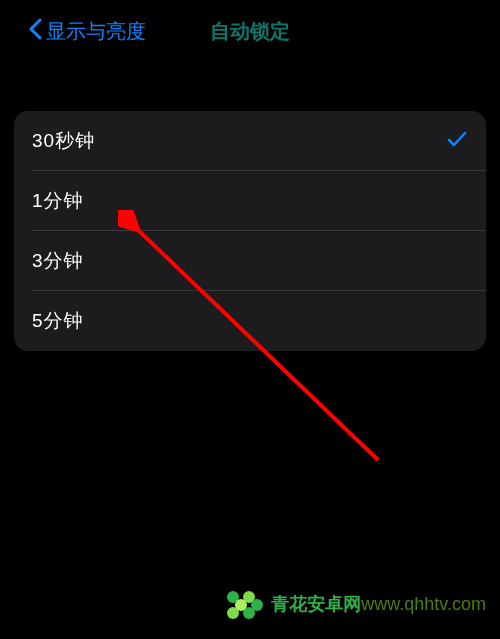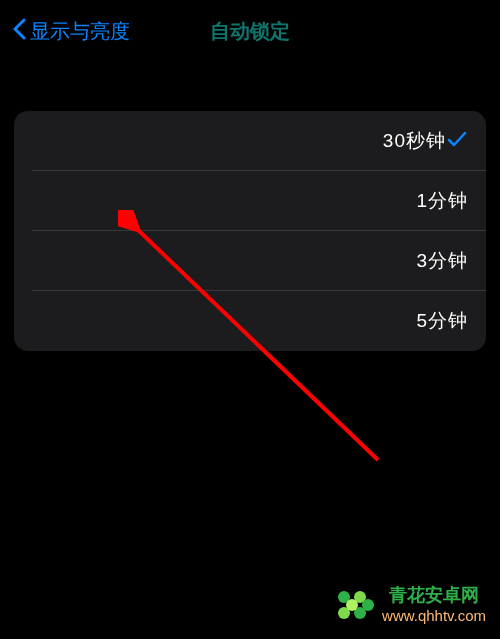--- a/index.html
+++ b/index.html
@@ -11,21 +11,21 @@
       width: 500px;
       height: 639px;
       background: #000000;
       font-family: -apple-system, "PingFang SC", "Helvetica Neue", sans-serif;
       position: relative;
       overflow: hidden;
     }
     .header {
       display: flex;
       align-items: center;
-      padding: 18px 12px;
+      padding: 18px 28px;
       position: relative;
     }
     .back-button {
       display: flex;
       align-items: center;
       color: #0a84ff;
       font-size: 20px;
       cursor: pointer;
     }
     .chevron-left {
@@ -41,21 +41,21 @@
     }
     .options-panel {
       margin: 48px 14px 0 14px;
       background: #1c1c1e;
       border-radius: 14px;
       overflow: hidden;
     }
     .option-row {
       display: flex;
       align-items: center;
-      justify-content: flex-end;
+      justify-content: space-between;
       padding: 17px 18px;
       position: relative;
       cursor: pointer;
     }
     .option-row:not(:last-child)::after {
       content: "";
       position: absolute;
       left: 18px;
       right: 0;
       bottom: 0;
@@ -83,32 +83,32 @@
       display: flex;
       align-items: center;
       gap: 6px;
     }
     .watermark-logo {
       width: 44px;
       height: 44px;
     }
     .watermark-text {
       display: flex;
-      flex-direction: column;
-      align-items: center;
+      flex-direction: row;
+      align-items: flex-start;
       line-height: 1.2;
     }
     .watermark-title {
       color: #2fb14a;
       font-size: 18px;
       font-weight: 700;
     }
     .watermark-url {
-      color: #fdba74;
-      font-size: 15px;
+      color: #4d7c0f;
+      font-size: 18px;
     }
   </style>
 </head>
 <body>
 
 <div class="header">
   <div class="back-button">
     <span class="chevron-left">
       <svg width="14" height="22" viewBox="0 0 14 22" fill="none">
         <path d="M12 2 L3 11 L12 20" stroke="#0a84ff" stroke-width="3" stroke-linecap="round" stroke-linejoin="round"></path>

